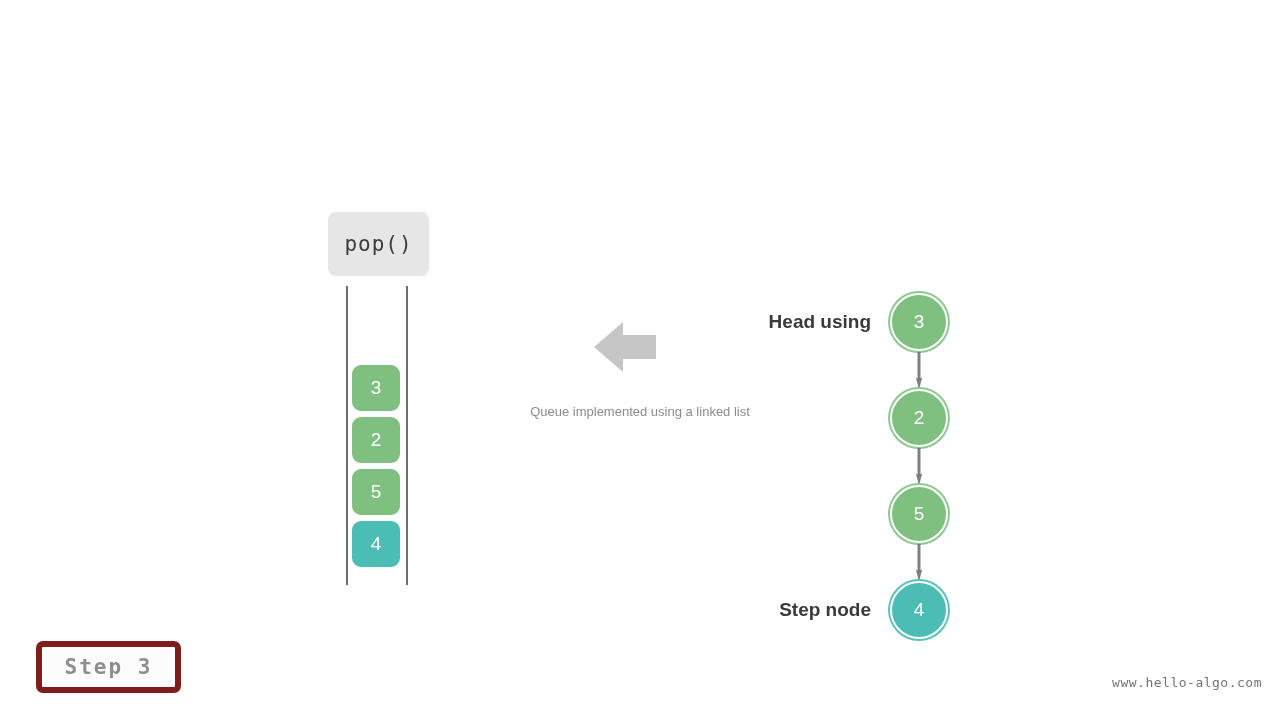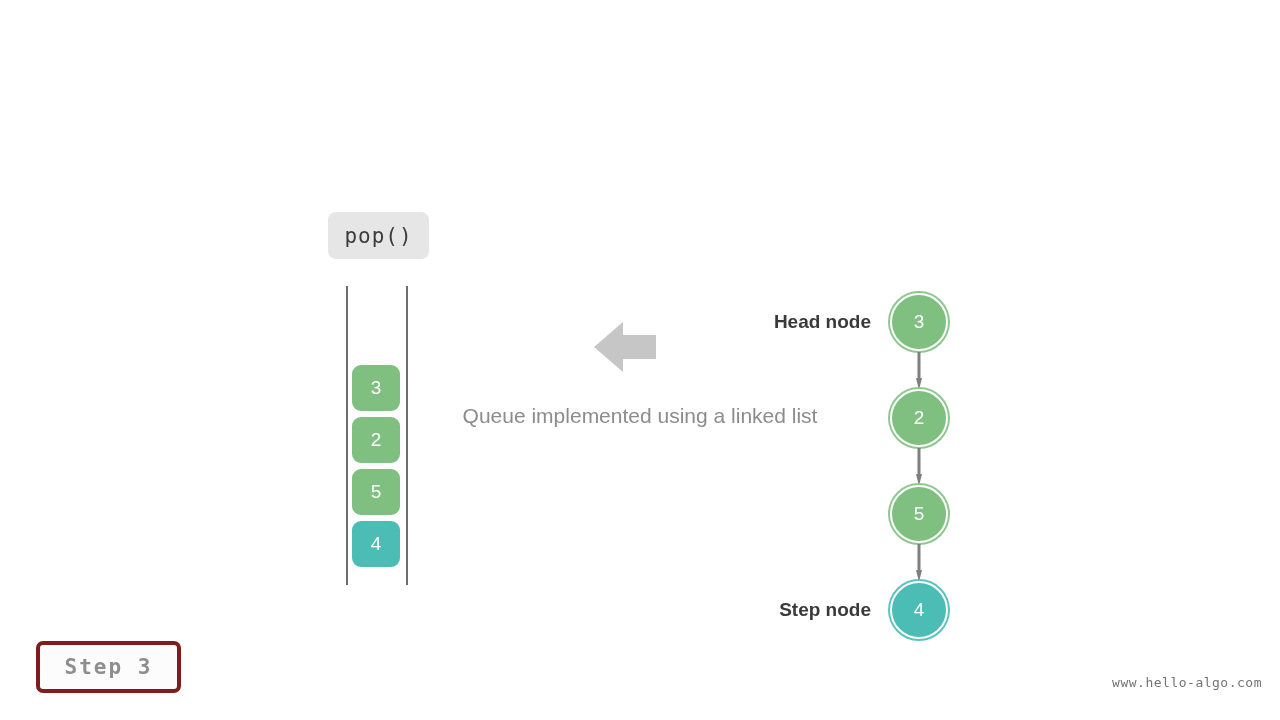--- a/index.html
+++ b/index.html
@@ -38,38 +38,38 @@
   }
   .chip-sans {
     font-family: "Liberation Sans", sans-serif;
     font-size: 21px;
   }
 
   #pop-chip {
     left: 328px;
     top: 212px;
     width: 101px;
-    height: 47px;
+    height: 64px;
   }
   #action-chip {
     left: 778px;
     top: 194px;
     width: 281px;
     height: 56px;
   }
 
   
   #step-badge {
     position: absolute;
     left: 36px;
     top: 641px;
     width: 145px;
     height: 52px;
     background: #fcfcfc;
-    border: 4px solid #7f1d1d;
+    border: 6px solid #7f1d1d;
     border-radius: 7px;
     display: flex;
     align-items: center;
     justify-content: center;
     font-family: "DejaVu Sans Mono", "Liberation Mono", monospace;
     font-size: 21px;
     font-weight: bold;
     letter-spacing: 2px;
     color: #8e8e8e;
     box-sizing: border-box;
@@ -86,21 +86,21 @@
     letter-spacing: 0.5px;
   }
 
   
   #caption {
     position: absolute;
     left: 437px;
     top: 404px;
     width: 406px;
     text-align: center;
-    font-size: 21px;
+    font-size: 13px;
     color: #8c8c8c;
     white-space: nowrap;
   }
 
   
   #queue-panel {
     position: absolute;
     left: 346px;
     top: 286px;
     width: 62px;
@@ -235,21 +235,21 @@
       </div>
     </div>
   </div>
 
   <svg id="flow-arrow" viewBox="0 0 62 54">
     <polygon points="0,27 29,2 29,15 62,15 62,39 29,39 29,52" fill="#c6c6c6"></polygon>
   </svg>
 
   <div id="caption">Queue implemented using a linked list</div>
 
-  <div class="node-label" id="head-label">Head node</div>
+  <div class="node-label" id="head-label">Head using</div>
   <div class="node-label" id="tail-label">Step node</div>
 
   <div id="linked-list">
 
     <div class="node node-green node-0">
       <span>3</span>
     </div>
 
     <svg class="link link-0" viewBox="0 0 6 38">
       <line x1="3" y1="0" x2="3" y2="28" stroke="#7f7f7f" stroke-width="3"></line>

